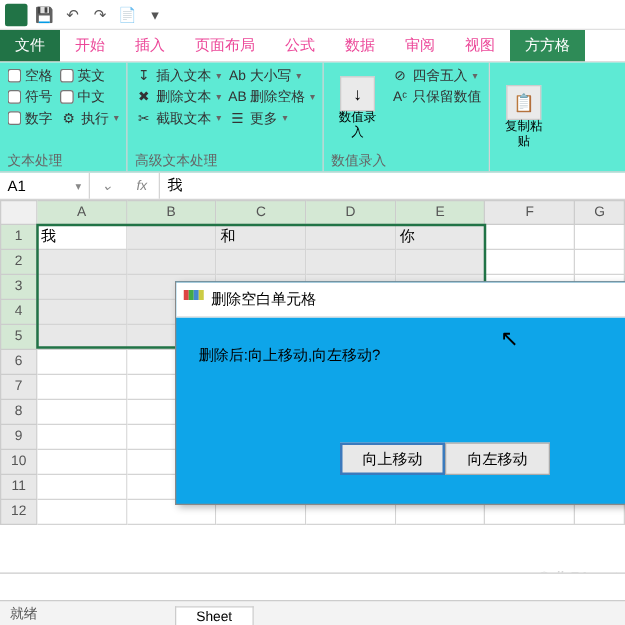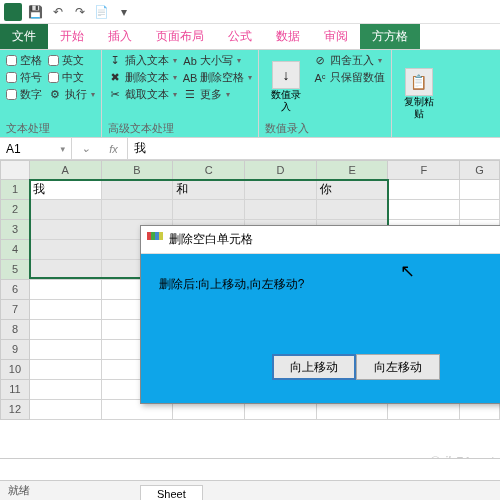--- a/index.html
+++ b/index.html
@@ -89,20 +89,21 @@
 </div>
 
 <div class="tabs">
   <div class="tab file">文件</div>
   <div class="tab">开始</div>
   <div class="tab">插入</div>
   <div class="tab">页面布局</div>
   <div class="tab">公式</div>
   <div class="tab">数据</div>
   <div class="tab">审阅</div>
+  <div class="tab">视图</div>
   <div class="tab active">方方格</div>
 </div>
 
 <div class="ribbon">
   <div class="rgroup">
     <div class="rgroup-body">
       <div class="col">
         <label class="chk">
             <input type="checkbox" style="">
             <span>空格</span>

